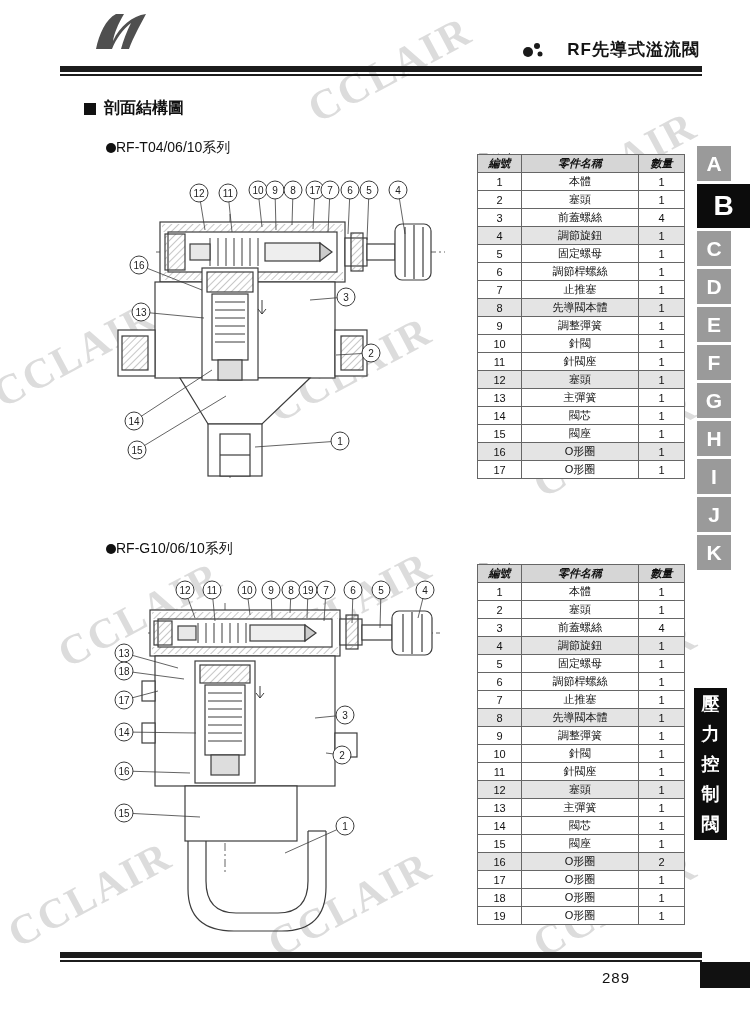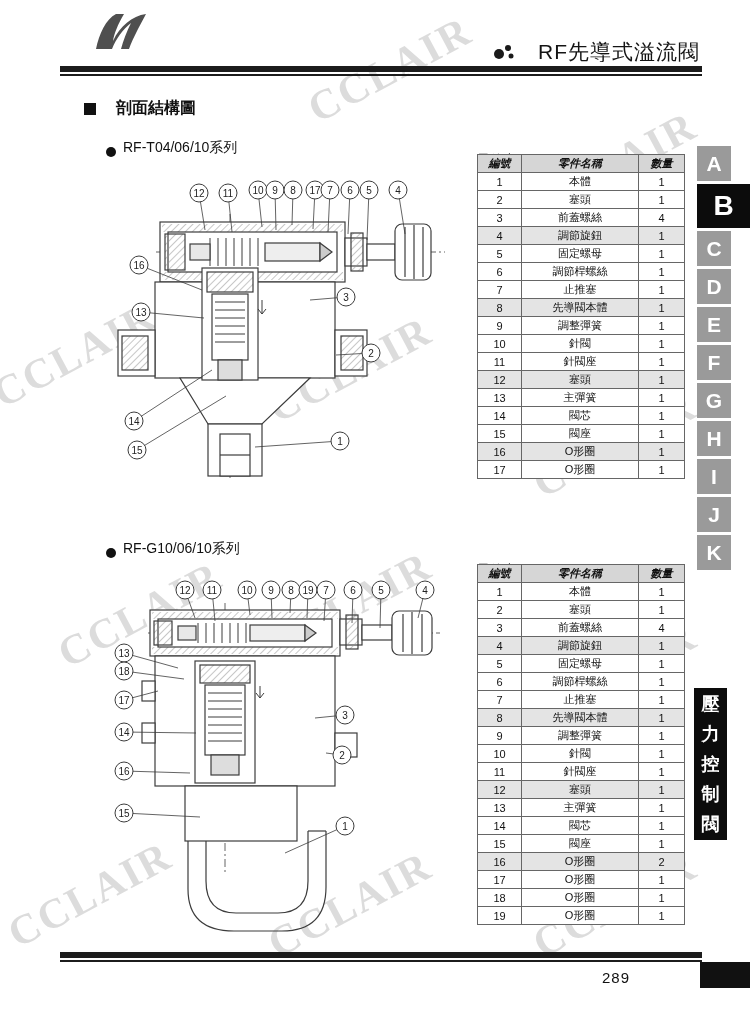--- a/index.html
+++ b/index.html
@@ -7,29 +7,29 @@
   .page { position:relative; width:750px; height:1018px; margin:0 auto; background:#ffffff;
           font-family:"Liberation Sans","DejaVu Sans",sans-serif; overflow:hidden; color:#111; }
   .abs { position:absolute; }
 
   .watermark { position:absolute; font-family:"Liberation Serif","DejaVu Serif",serif;
                font-size:42px; font-weight:bold; letter-spacing:2px;
                color:rgba(128,128,128,0.28); transform:rotate(-28deg);
                transform-origin:left top; white-space:nowrap; pointer-events:none; }
 
   .header-title { display:flex; align-items:center; gap:23px;
-                  font-size:21px; font-weight:normal; letter-spacing:1px; color:#141414; }
+                  font-size:17px; font-weight:bold; letter-spacing:1px; color:#141414; }
 
   .rule-thick { height:6px; background:#1c1c1c; }
   .rule-thin  { height:2px; background:#1c1c1c; margin-top:2px; }
 
-  .section-heading { display:flex; align-items:center; gap:20px; font-size:16px; font-weight:bold; }
+  .section-heading { display:flex; align-items:center; gap:8px; font-size:16px; font-weight:bold; }
   .square-marker   { width:12px; height:12px; background:#111; flex:0 0 auto; }
 
-  .series-label { display:flex; align-items:flex-end; gap:7px; font-size:14px; }
+  .series-label { display:flex; align-items:center; font-size:14px; }
   .bullet-dot   { width:10px; height:10px; border-radius:50%; background:#111; flex:0 0 auto; }
 
   .table-title { font-size:13px;margin-top:17px; }
   .parts-table { border-collapse:collapse; table-layout:fixed; width:207px; font-size:11px; background:#fff; }
   .parts-table th, .parts-table td { border:1px solid #666; text-align:center; padding:1px 2px;
                                      height:16px; overflow:hidden; white-space:nowrap; }
   .parts-table th { background:#d6d6d6; font-weight:bold;font-style:italic; }
   .parts-table tbody tr:nth-child(4n) td { background:#e4e4e4; }
 
   .diagram { position:absolute; }

